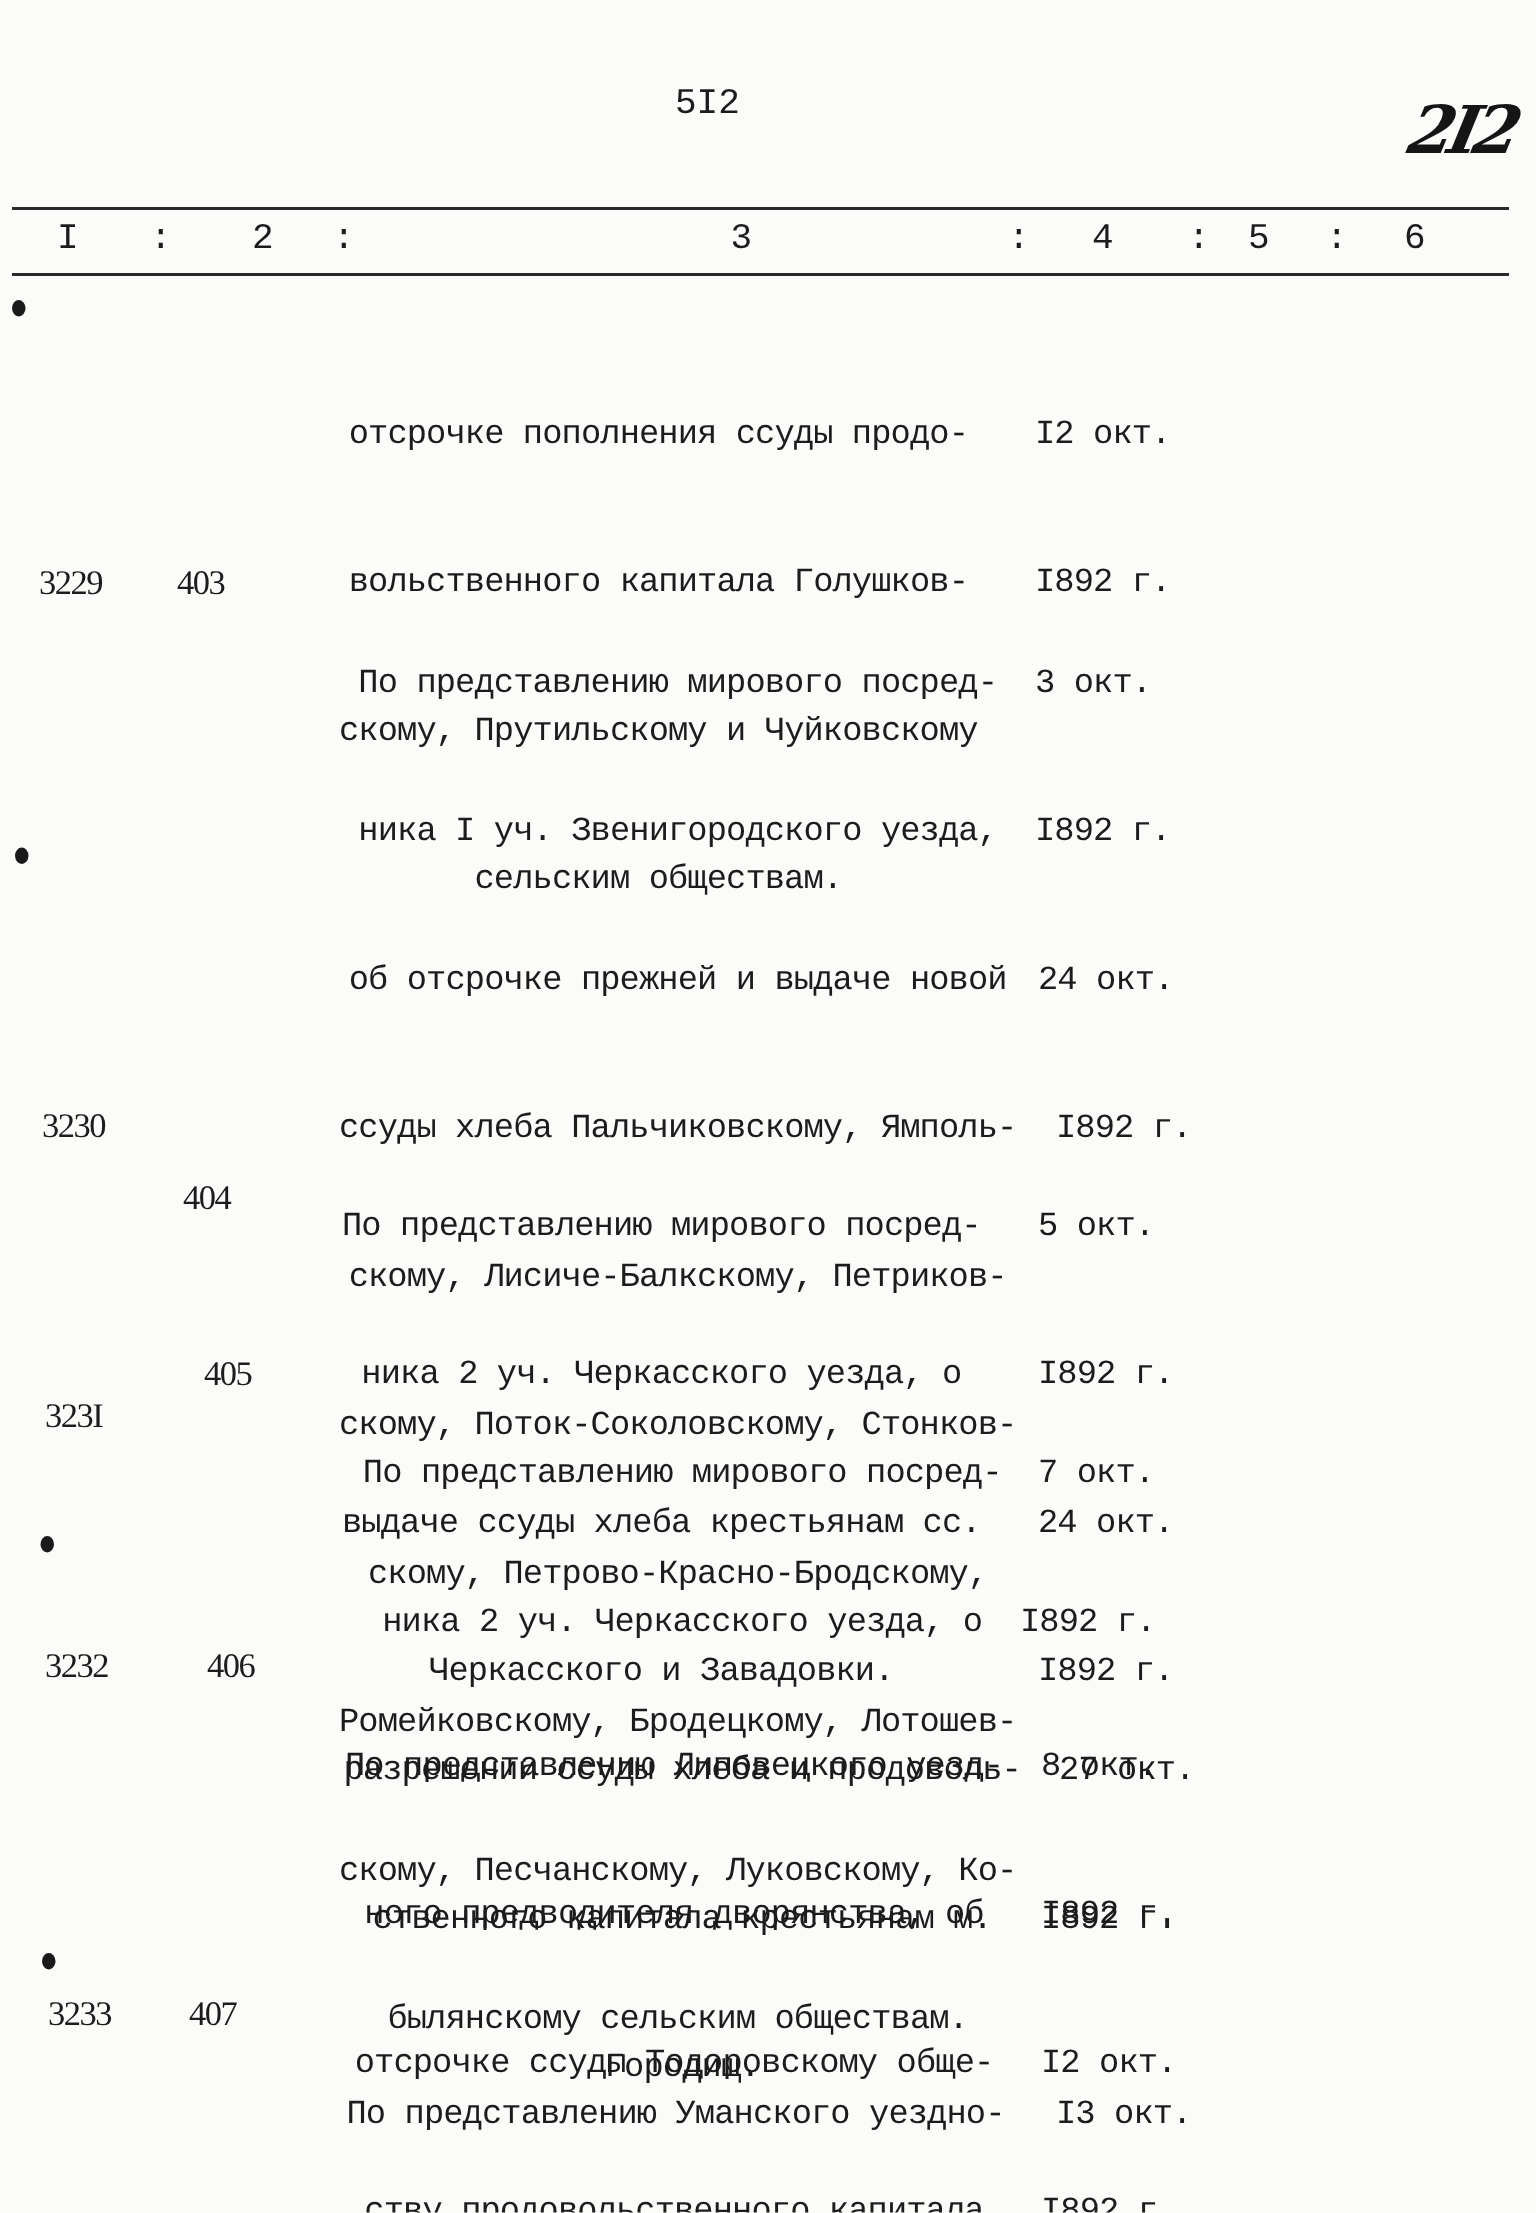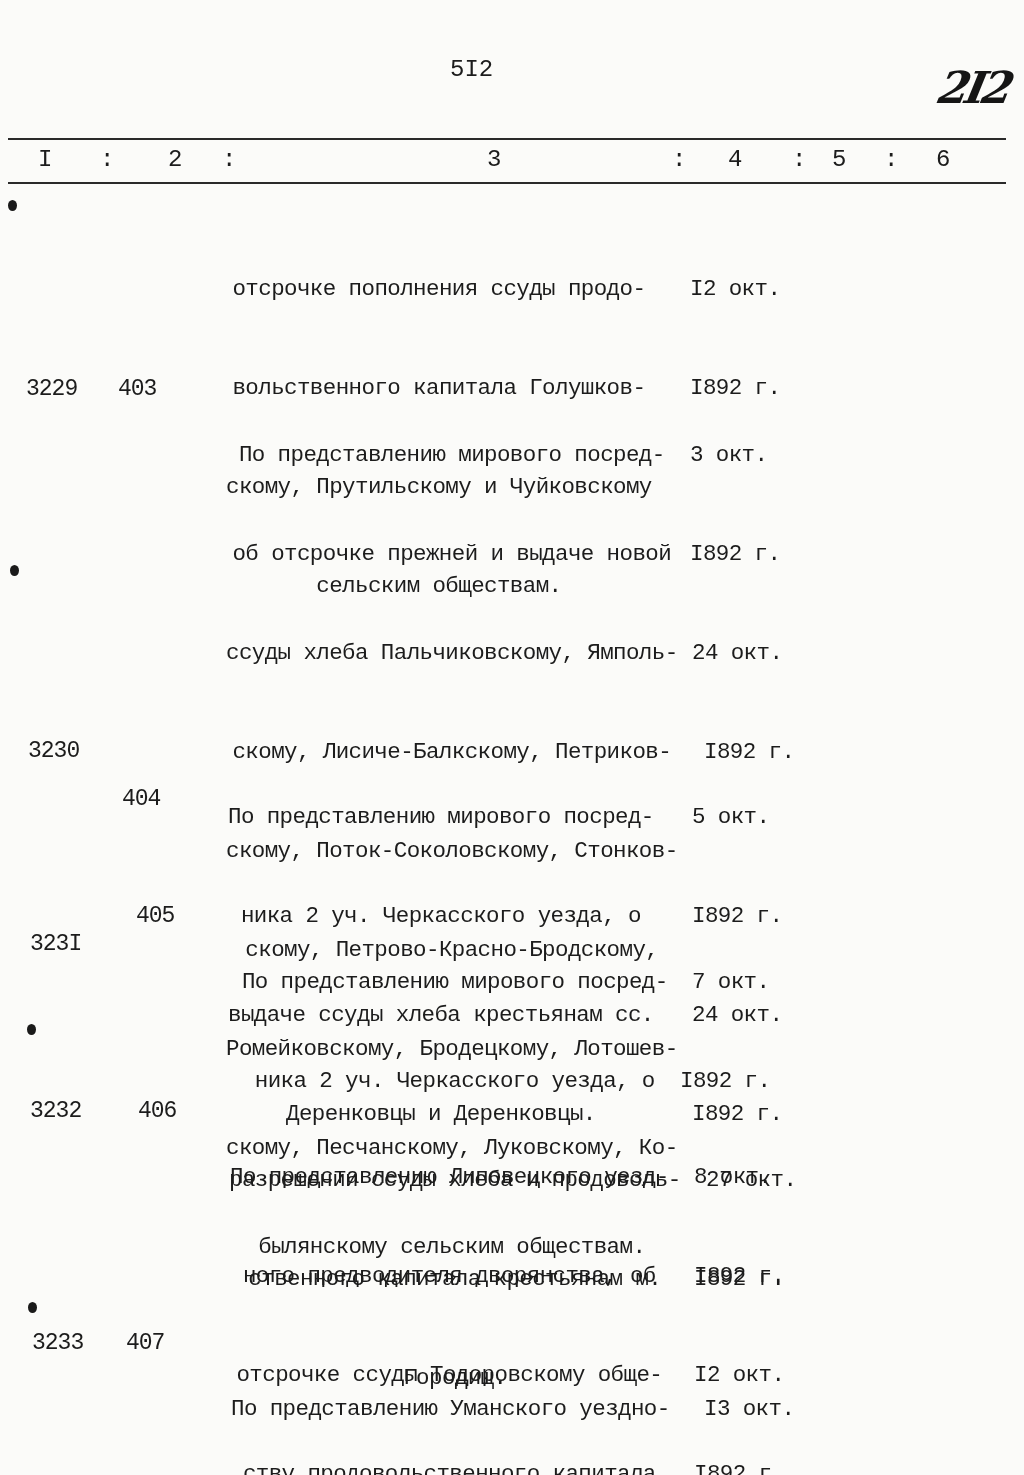--- a/index.html
+++ b/index.html
@@ -57,20 +57,21 @@
     }
     .entry {
       position: absolute;
       left: 0;
       width: 1024px;
     }
     .col-num {
       position: absolute;
       font-size: 23px;
       letter-spacing: -1px;
+      font-family: Liberation Serif, serif;
     }
     .col-text {
       position: absolute;
       left: 226px;
       font-size: 22.5px;
       line-height: 33px;
       white-space: pre;
       letter-spacing: -0.6px;
       text-align: center;
     }
@@ -127,20 +128,21 @@
     <div>I2 окт.</div>
     <div>I892 г.</div>
   </div>
 </div>
 
 <div class="entry" style="top:373px;">
   <div class="col-num" style="left:26px; top:3px;">3229</div>
   <div class="col-num" style="left:118px; top:3px;">403</div>
   <div class="col-text">
     <div>По представлению мирового посред-</div>
+    <div>ника I уч. Звенигородского уезда,</div>
     <div>об отсрочке прежней и выдаче новой</div>
     <div>ссуды хлеба Пальчиковскому, Ямполь-</div>
     <div>скому, Лисиче-Балкскому, Петриков-</div>
     <div>скому, Поток-Соколовскому, Стонков-</div>
     <div>скому, Петрово-Красно-Бродскому,</div>
     <div>Ромейковскому, Бродецкому, Лотошев-</div>
     <div>скому, Песчанскому, Луковскому, Ко-</div>
     <div>былянскому сельским обществам.</div>
   </div>
   <div class="col-date" style="left:690px;">
@@ -151,21 +153,21 @@
   </div>
 </div>
 
 <div class="entry" style="top:735px;">
   <div class="col-num" style="left:28px; top:3px;">3230</div>
   <div class="col-num" style="left:122px; top:3px;margin-top:48px;">404</div>
   <div class="col-text" style="left:228px;">
     <div>По представлению мирового посред-</div>
     <div>ника 2 уч. Черкасского уезда, о</div>
     <div>выдаче ссуды хлеба крестьянам сс.</div>
-    <div>Деренковцы и Деренковцы.</div>
+    <div>Черкасского и Завадовки.</div>
   </div>
   <div class="col-date" style="left:692px;">
     <div>5 окт.</div>
     <div>I892 г.</div>
     <div>24 окт.</div>
     <div>I892 г.</div>
   </div>
 </div>
 
 <div class="entry" style="top:900px;">

